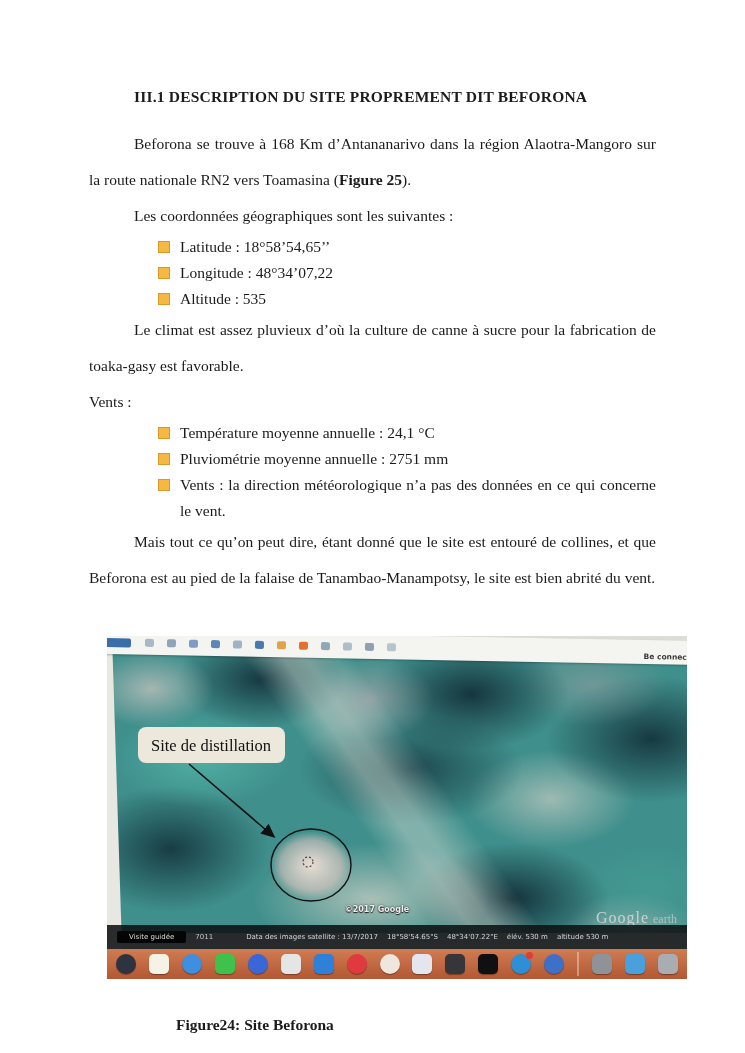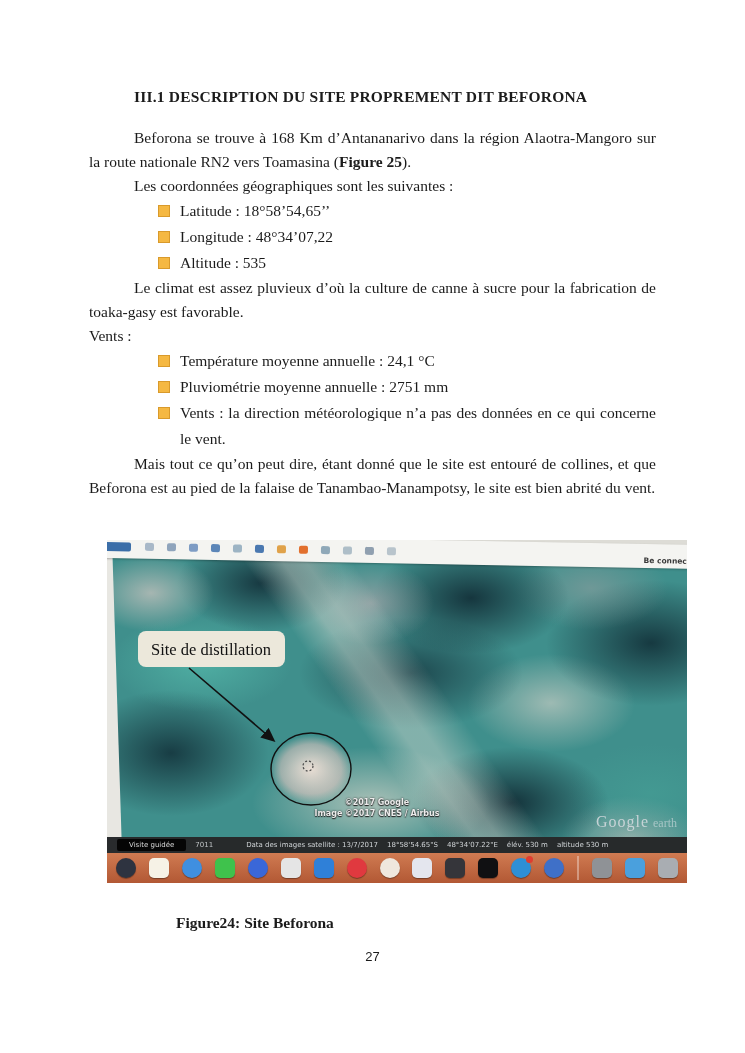--- a/index.html
+++ b/index.html
@@ -1,19 +1,19 @@
 <!DOCTYPE html>
 <html><head>
 <meta charset="utf-8">
 <style>
   html,body{margin:0;padding:0;}
   body{width:745px;height:1053px;background:#ffffff;font-family:"Liberation Serif",serif;color:#1b1b1b;position:relative;overflow:hidden;}
   .content{position:absolute;left:89px;top:88px;width:567px;}
   .heading{font-size:15.5px;font-weight:bold;margin:0 0 20px 45px;letter-spacing:.2px;}
-  p{font-size:15.5px;line-height:24px;margin:0;text-align:justify;}
+  p{font-size:15.5px;line-height:36px;margin:0;text-align:justify;}
   .indent{text-indent:45px;}
   ul.blist{list-style:none;margin:0;padding:0;}
   ul.blist li{display:flex;align-items:flex-start;font-size:15.5px;line-height:26px;}
   .sq{width:10px;height:10px;background:#F5B842;border:1px solid #D99A2B;margin:7px 10px 0 69px;flex:none;}
   .li-text{flex:1;text-align:justify;font-family:Liberation Serif, serif;}
   
   .figure{position:relative;width:580px;height:343px;margin:40px 0 0 18px;background:#dddcd6;overflow:hidden;}
   .ge-map{position:absolute;left:4px;top:13px;right:0;bottom:46px;
     background:
       radial-gradient(55px 45px at 200px 216px, rgba(240,225,215,.95), rgba(230,200,195,.55) 55%, transparent 75%),
@@ -40,21 +40,21 @@
     display:flex;align-items:center;box-shadow:0 1px 2px rgba(0,0,0,.25);}
   .tb-chip{width:26px;height:9px;background:#3b6ea8;border-radius:2px;margin:0 14px 0 4px;flex:none;}
   .tb-icons{display:flex;gap:13px;align-items:center;}
   .tb-ic{width:9px;height:8px;border-radius:2px;display:inline-block;}
   .signin{margin-left:auto;margin-right:14px;font:bold 7.5px "DejaVu Sans",sans-serif;color:#3a3a3a;align-self:flex-end;padding-bottom:3px;}
   .watermark{position:absolute;left:0;right:40px;bottom:64px;text-align:center;z-index:2;
     font:bold 8px "DejaVu Sans",sans-serif;color:#ececec;text-shadow:0 0 2px #222,0 1px 1px #222;line-height:11px;margin-top:7px;}
   .ge-logo{position:absolute;right:10px;bottom:52px;z-index:2;font-family:"Liberation Serif",serif;}
   .ge-logo .g1{font-size:16px;color:rgba(215,220,225,.85);letter-spacing:1px;}
   .ge-logo .g2{font-size:12px;color:rgba(225,230,235,.55);text-align:right;}
-  .ge-status{position:absolute;left:0;right:0;bottom:30px;height:16px;background:rgba(14,17,19,.88);z-index:3;
+  .ge-status{position:absolute;left:0;right:0;bottom:30px;height:24px;background:rgba(14,17,19,.88);z-index:3;
     display:flex;align-items:center;gap:9px;font:7px "DejaVu Sans",sans-serif;color:#cfd3d6;white-space:nowrap;overflow:hidden;}
   .vg-pill{background:#050505;padding:2px 12px;margin-left:10px;border-radius:2px;color:#d8d8d8;}
   .counter{color:#bfc3c6;}
   .st-info{margin-left:24px;}
   .ge-dock{position:absolute;left:0;right:0;bottom:0;height:30px;z-index:3;
     background:linear-gradient(#d07b52,#b25834);display:flex;align-items:center;justify-content:space-between;padding:0 9px;}
   .dock-ic{width:20px;height:20px;border-radius:5px;display:inline-block;box-shadow:0 1px 1px rgba(0,0,0,.35);position:relative;}
   .dock-ic.round{border-radius:50%;}
   .dock-ic.bar{width:2px;height:24px;border-radius:0;box-shadow:none;}
   .dock-ic[data-name="skype-icon"]::after{content:"";position:absolute;right:-2px;top:-2px;width:7px;height:7px;border-radius:50%;background:#e03c2f;}
@@ -127,21 +127,20 @@
           <span class="tb-ic" data-name="ruler-icon" style="background: rgb(143, 168, 184);"></span>
           <span class="tb-ic" data-name="email-icon" style="background: rgb(174, 190, 200);"></span>
           <span class="tb-ic" data-name="print-icon" style="background: rgb(144, 160, 176);"></span>
           <span class="tb-ic" data-name="save-icon" style="background: rgb(184, 196, 204);"></span>
         </span>
       <span class="signin" data-name="signin-link">Be connec</span>
     </div>
 
     <div class="watermark" data-name="imagery-watermark">
       <div data-name="watermark-line1">©2017 Google</div>
-      <div data-name="watermark-line2">Image ©2017 CNES / Airbus</div>
     </div>
 
     <div class="ge-logo" data-name="google-earth-logo"><span class="g1" data-name="logo-google-text">Google</span> <span class="g2" data-name="logo-earth-text">earth</span></div>
 
     <div class="ge-status" data-name="status-bar">
       <span class="vg-pill" data-name="guided-tour-button">Visite guidée</span>
       <span class="counter" data-name="status-counter">7011</span>
       <span class="st-info" data-name="imagery-date">Data des images satellite : 13/7/2017</span>
       <span data-name="status-latitude">18°58'54.65"S</span>
       <span data-name="status-longitude">48°34'07.22"E</span>

